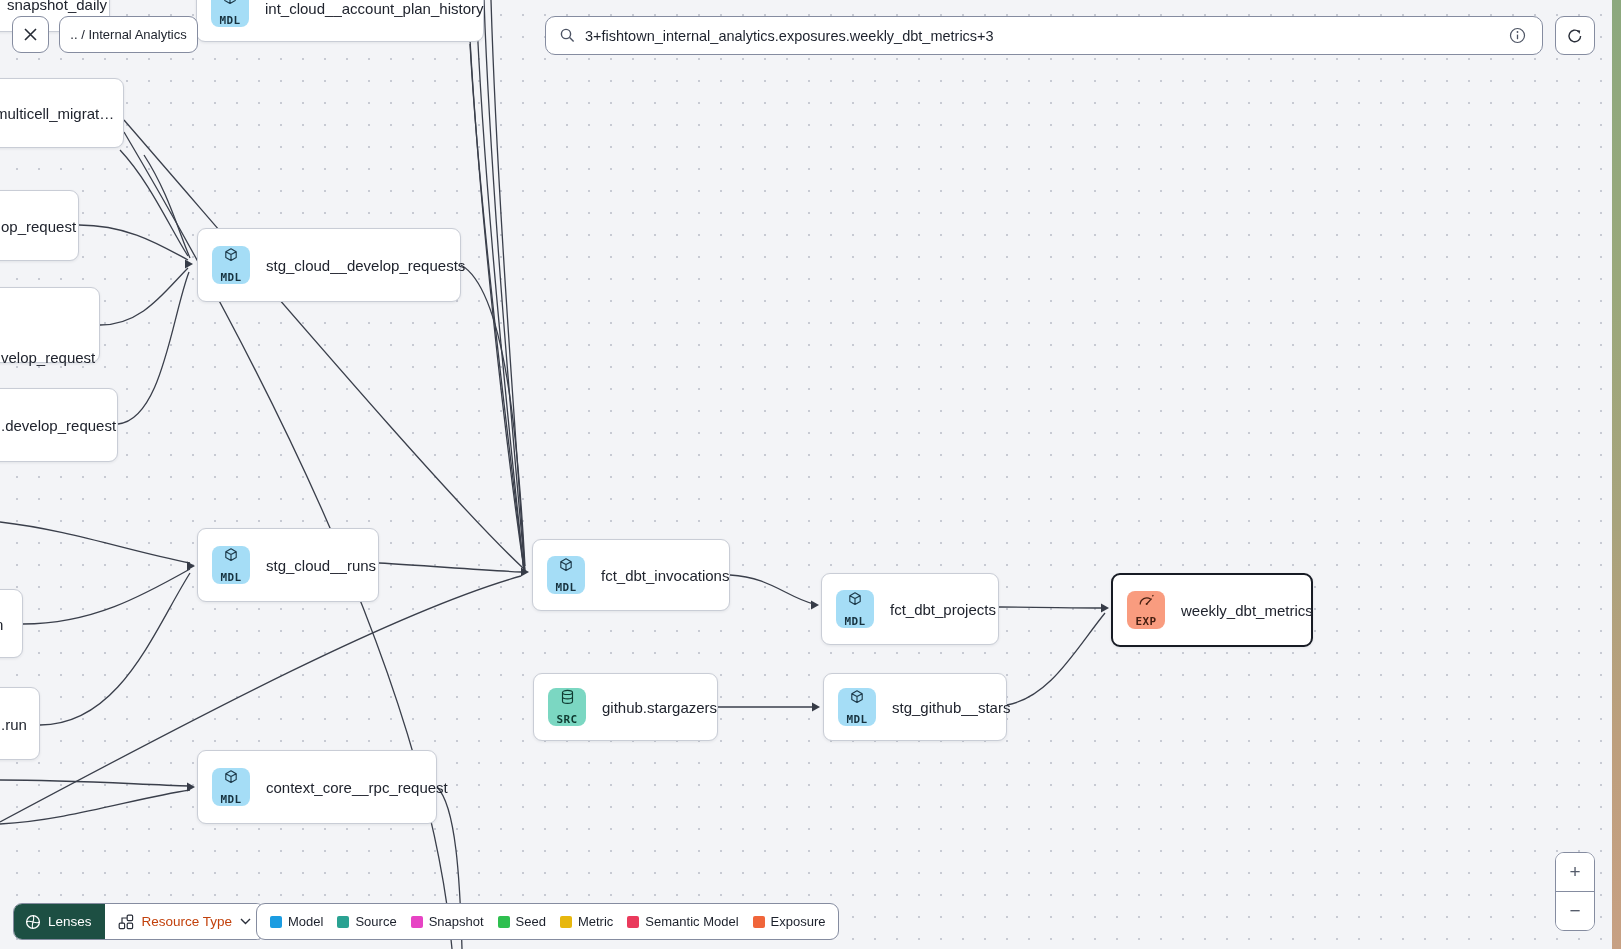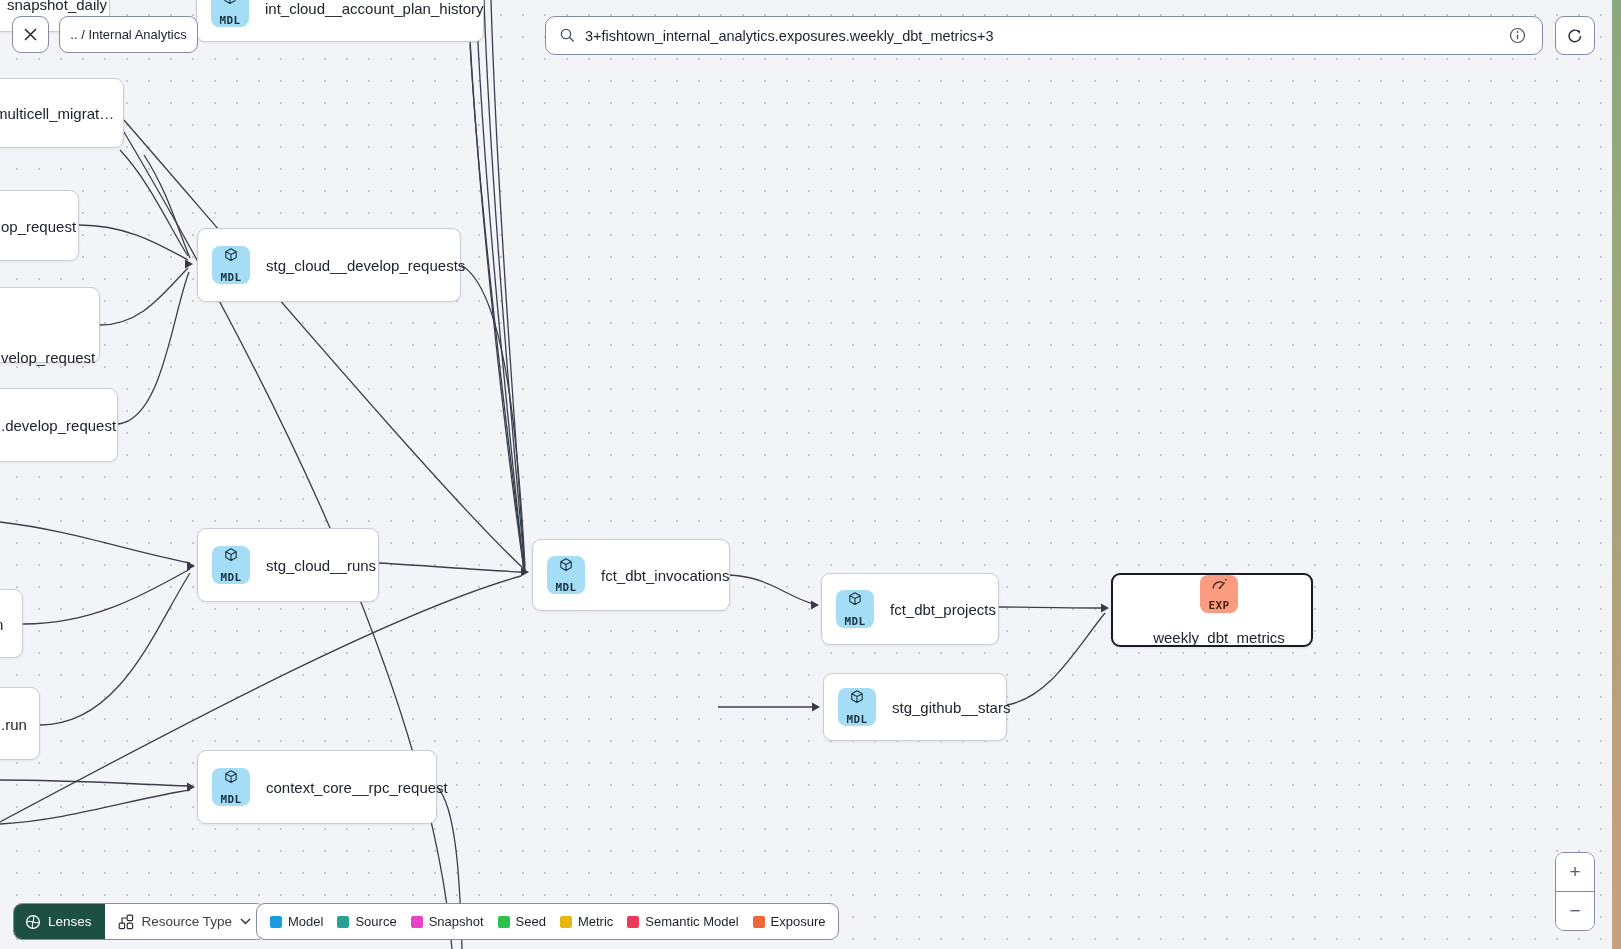--- a/index.html
+++ b/index.html
@@ -23,21 +23,21 @@
   #edges { position:absolute; left:0; top:0; width:1621px; height:949px; z-index:1; }
   #edges path.edge { stroke:#3a3f4b; stroke-width:1.3; fill:none; }
   #edges path.arrow { fill:#363b47; stroke:none; }
 
   #node-layer { position:absolute; left:0; top:0; width:1581px; height:949px; z-index:2; }
   .node {
     position:absolute; display:flex; align-items:center; gap:16px; padding-left:14px;
     background:#ffffff; border:1px solid #c9cdd6; border-radius:9px;
     box-shadow:0 1px 3px rgba(18,24,44,.08);
   }
-  .node.selected { border:2px solid #171b24;flex-direction:column; }
+  .node.selected { border:2px solid #171b24; }
   .nlabel { font-size:15px; color:#20242e; white-space:nowrap; }
   .badge {
     width:38px; height:38px; border-radius:8px; flex:0 0 38px;
     display:flex; flex-direction:column; align-items:center; justify-content:center;
   }
   .badge.model    { background:#a5ddf6; }
   .badge.source   { background:#7bd7c2; }
   .badge.exposure { background:#f99c7f; }
   .btxt { font-family:"DejaVu Sans Mono", monospace; font-size:11px; font-weight:700;
           letter-spacing:.3px; color:#17323f; margin-top:8px; }
@@ -56,21 +56,21 @@
                  margin-left:9px; background:transparent; font-family:"Liberation Sans",sans-serif; }
   #refresh-btn { left:1555px; top:16px; width:40px; height:39px; border-radius:9px; cursor:pointer; }
 
   
   #lenses-group { position:absolute; left:13px; top:903px; height:37px; z-index:30;
                   display:flex; border:1px solid #858ca0; border-radius:9px; overflow:hidden;
                   background:#fff; }
   #lenses-btn { display:flex; align-items:center; gap:7px; padding:0 13px 0 11px;
                 background:#1d4f43; color:#ffffff; font-size:13.5px; cursor:pointer; }
   #resource-type-btn { display:flex; align-items:center; gap:8px; padding:0 13px;
-                background:#fff; color:#404040; font-size:13.5px; cursor:pointer; }
+                background:#fff; color:#c2410c; font-size:13.5px; cursor:pointer; }
   #legend-box { position:absolute; left:256px; top:903px; height:37px; z-index:30;
                 display:flex; align-items:center; gap:14px; padding:0 13px;
                 background:#fff; border:1px solid #858ca0; border-radius:9px; }
   .legend-item { display:flex; align-items:center; gap:6px; font-size:13px; color:#1c212c;
                  white-space:nowrap; }
   .swatch { width:12px; height:12px; border-radius:2px; display:inline-block; }
 
   
   #zoom-ctl { position:absolute; left:1555px; top:852px; width:40px; height:79px; z-index:30;
               background:#fff; border:1px solid #858ca0; border-radius:9px;
@@ -188,20 +188,30 @@
         <span class="nlabel">context_core__rpc_request</span>
       </div>
       <div class="node" style="left: 532px; top: 539px; width: 198px; height: 72px;">
         <div class="badge model">
           <svg width="16" height="16" viewBox="0 0 16 16">
             <path d="M8 1.8 L13.2 4.7 V10.5 L8 13.4 L2.8 10.5 V4.7 Z M2.8 4.7 L8 7.6 L13.2 4.7 M8 7.6 V13.4" stroke="#1d3a4a" stroke-width="1.15" fill="none" stroke-linejoin="round"></path>
           </svg>
           <span class="btxt">MDL</span>
         </div>
         <span class="nlabel">fct_dbt_invocations</span>
+      </div>
+      <div class="node" style="left: 533px; top: 673px; width: 185px; height: 68px;">
+        <div class="badge source">
+          <svg width="15" height="16" viewBox="0 0 15 16">
+            <ellipse cx="7.5" cy="3.4" rx="5" ry="2.1" stroke="#0f3b31" stroke-width="1.15" fill="none"></ellipse>
+            <path d="M2.5 3.4 V12.2 C2.5 13.4 4.7 14.3 7.5 14.3 C10.3 14.3 12.5 13.4 12.5 12.2 V3.4 M2.5 7.8 C2.5 9 4.7 9.9 7.5 9.9 C10.3 9.9 12.5 9 12.5 7.8" stroke="#0f3b31" stroke-width="1.15" fill="none"></path>
+          </svg>
+          <span class="btxt">SRC</span>
+        </div>
+        <span class="nlabel">github.stargazers</span>
       </div>
       <div class="node" style="left: 821px; top: 573px; width: 178px; height: 72px;">
         <div class="badge model">
           <svg width="16" height="16" viewBox="0 0 16 16">
             <path d="M8 1.8 L13.2 4.7 V10.5 L8 13.4 L2.8 10.5 V4.7 Z M2.8 4.7 L8 7.6 L13.2 4.7 M8 7.6 V13.4" stroke="#1d3a4a" stroke-width="1.15" fill="none" stroke-linejoin="round"></path>
           </svg>
           <span class="btxt">MDL</span>
         </div>
         <span class="nlabel">fct_dbt_projects</span>
       </div>

